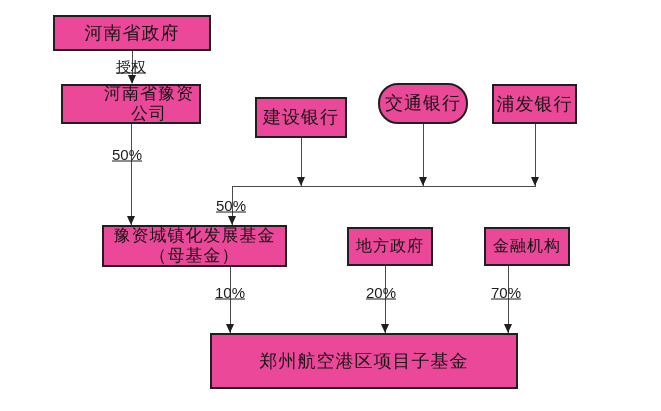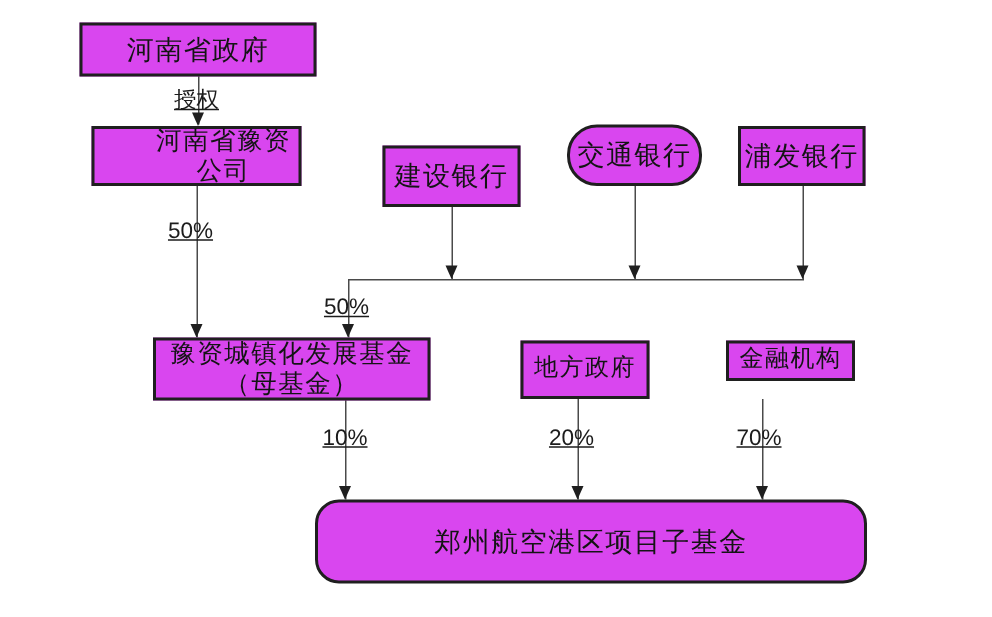--- a/index.html
+++ b/index.html
@@ -10,21 +10,21 @@
   #canvas {
     position: relative;
     width: 661px;
     height: 411px;
     background: #ffffff;
     overflow: hidden;
   }
   .box {
     position: absolute;
     box-sizing: border-box;
-    background: #d946ef;
+    background: #ec4899;
     border: 2px solid #1f1f1f;
     display: flex;
     flex-direction: column;
     align-items: center;
     justify-content: center;
     text-align: center;
     font-family: "Liberation Serif", "DejaVu Serif", serif;
     color: #141414;
     line-height: 1.15;
   }
@@ -118,21 +118,21 @@
 
   <div class="box fs17" style="left:102px; top:225px; width:185px; height:42px;">
     <span>豫资城镇化发展基金</span>
     <span>（母基金）</span>
   </div>
 
   <div class="box fs16" style="left:347px; top:227px; width:86px; height:39px;">
     <span>地方政府</span>
   </div>
 
-  <div class="box fs16" style="left:484px; top:227px; width:86px; height:27px;">
+  <div class="box fs16" style="left:484px; top:227px; width:86px; height:39px;">
     <span>金融机构</span>
   </div>
 
-  <div class="box fs18" style="left:210px; top:333px; width:368px; height:56px;border-radius:16px;">
+  <div class="box fs18" style="left:210px; top:333px; width:308px; height:56px;">
     <span>郑州航空港区项目子基金</span>
   </div>
 
 </div>
 
 </body></html>

